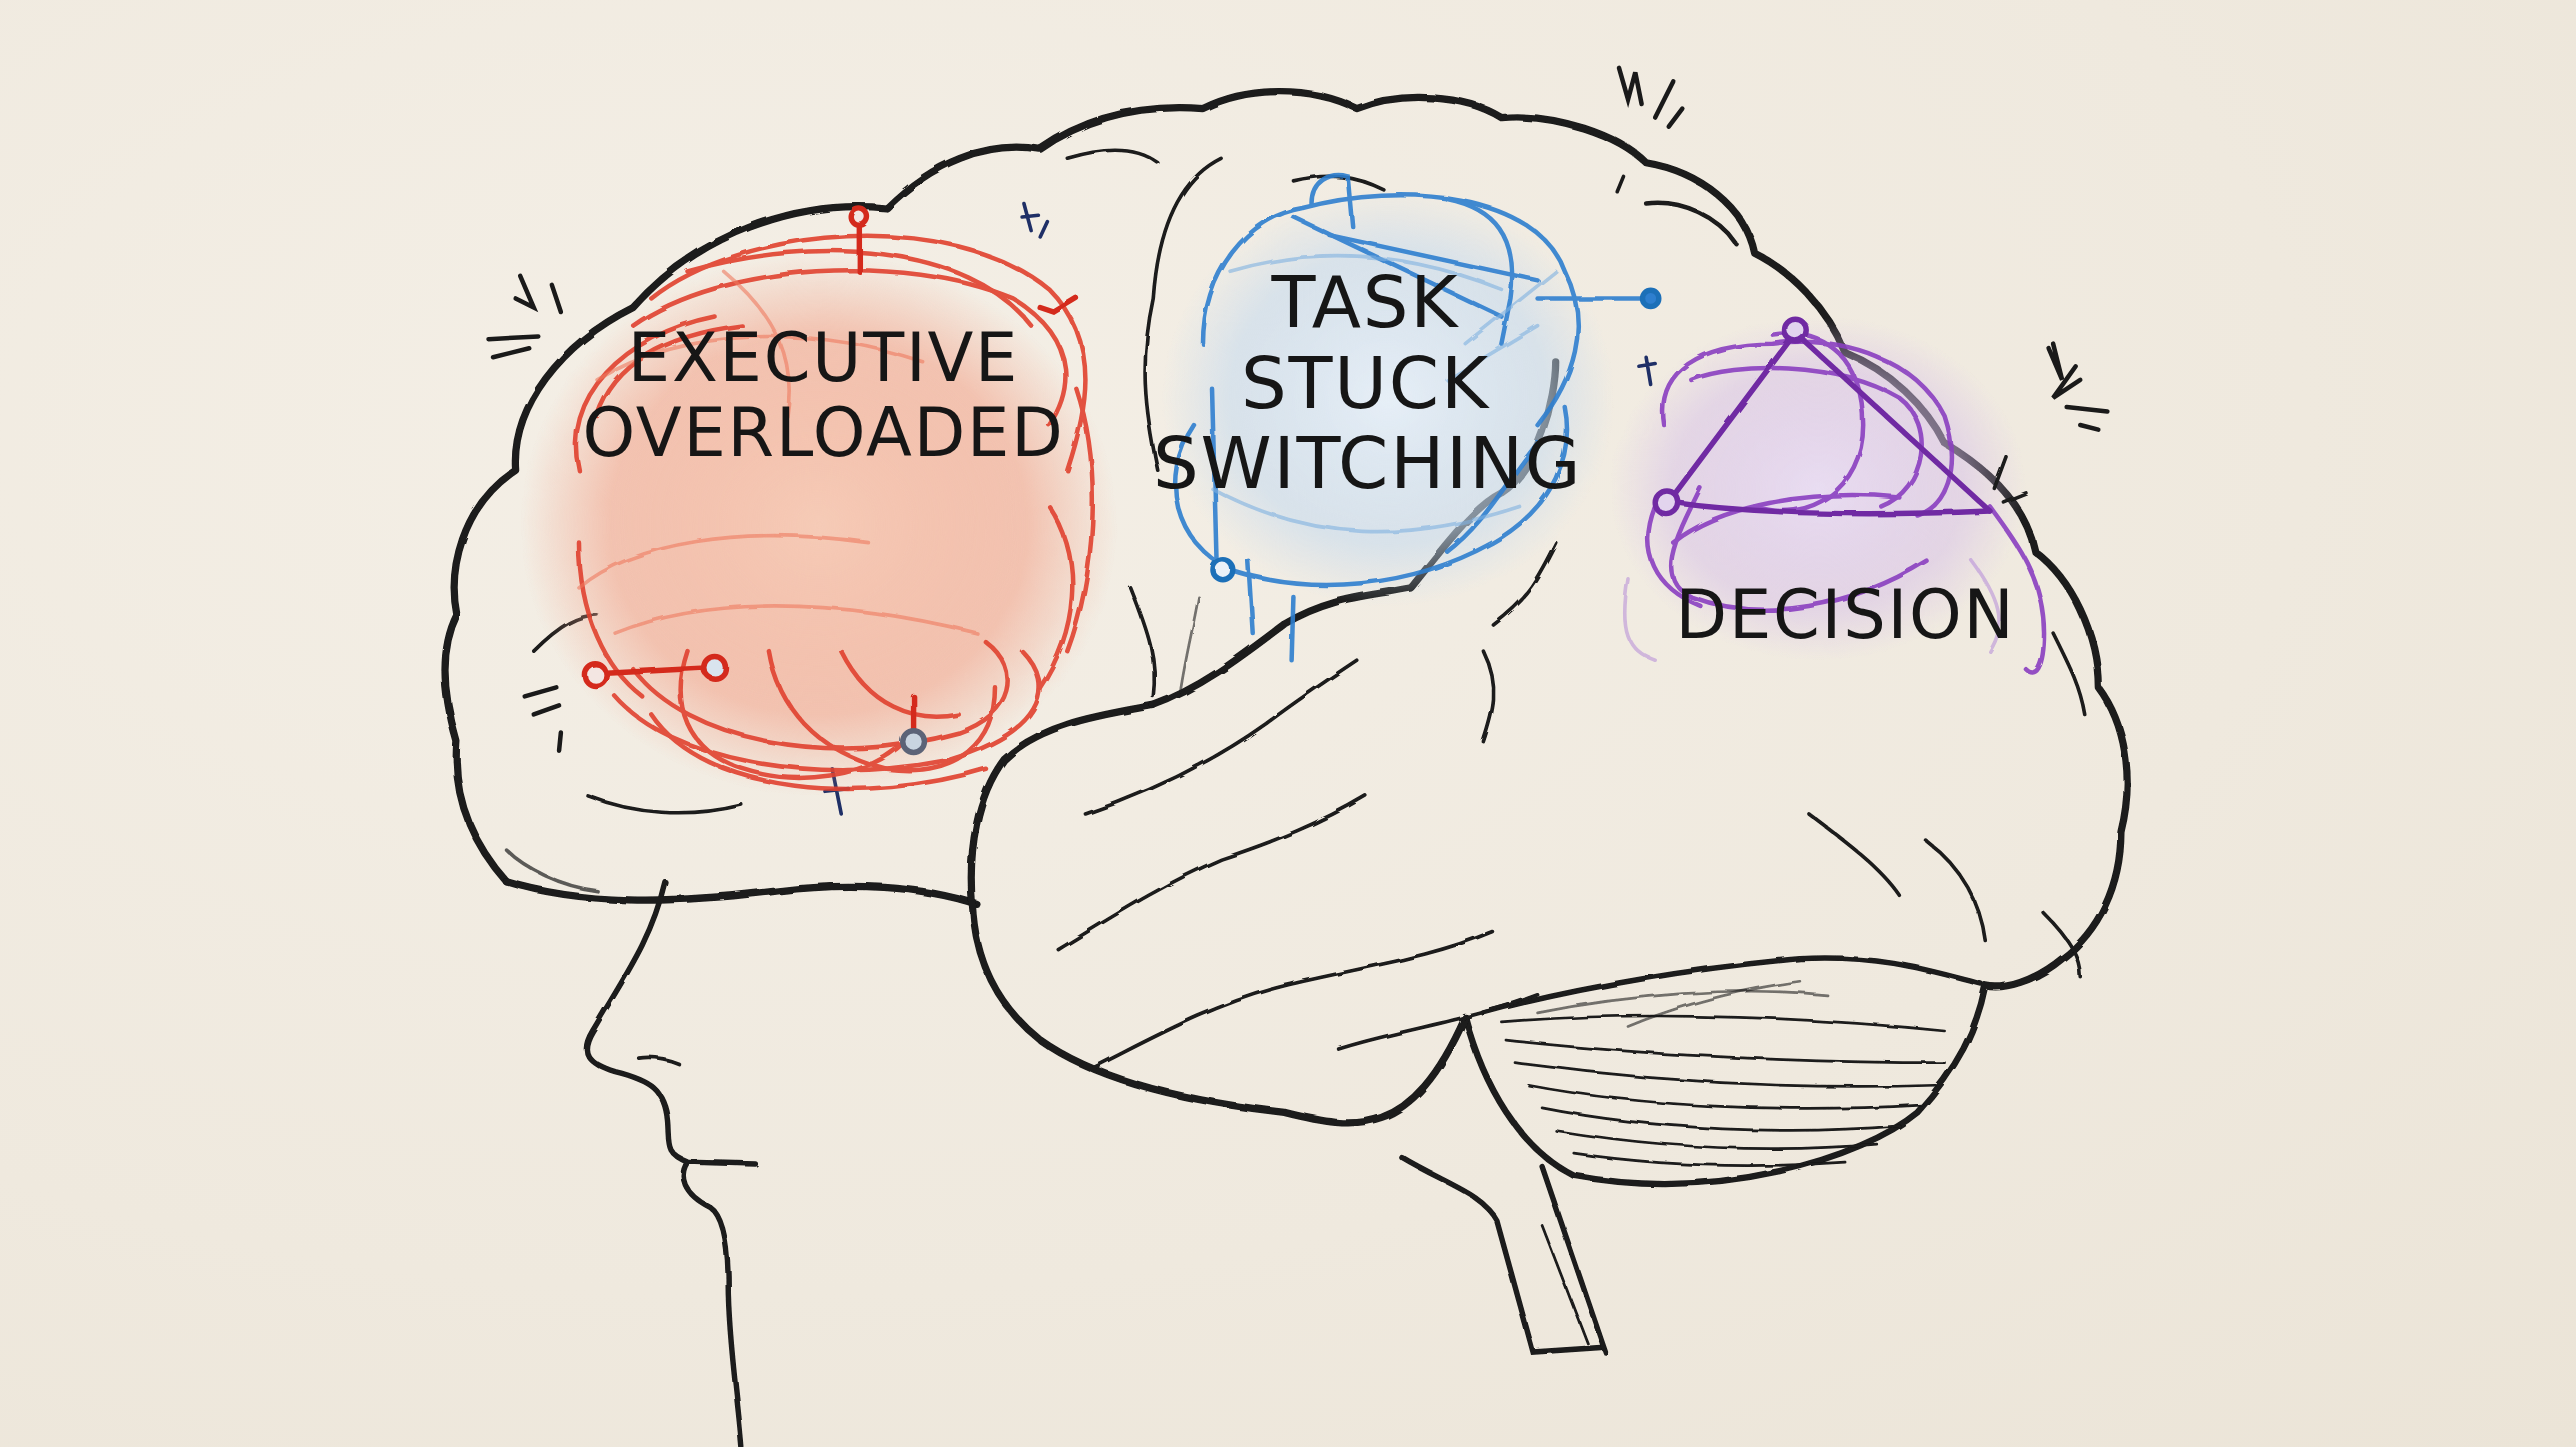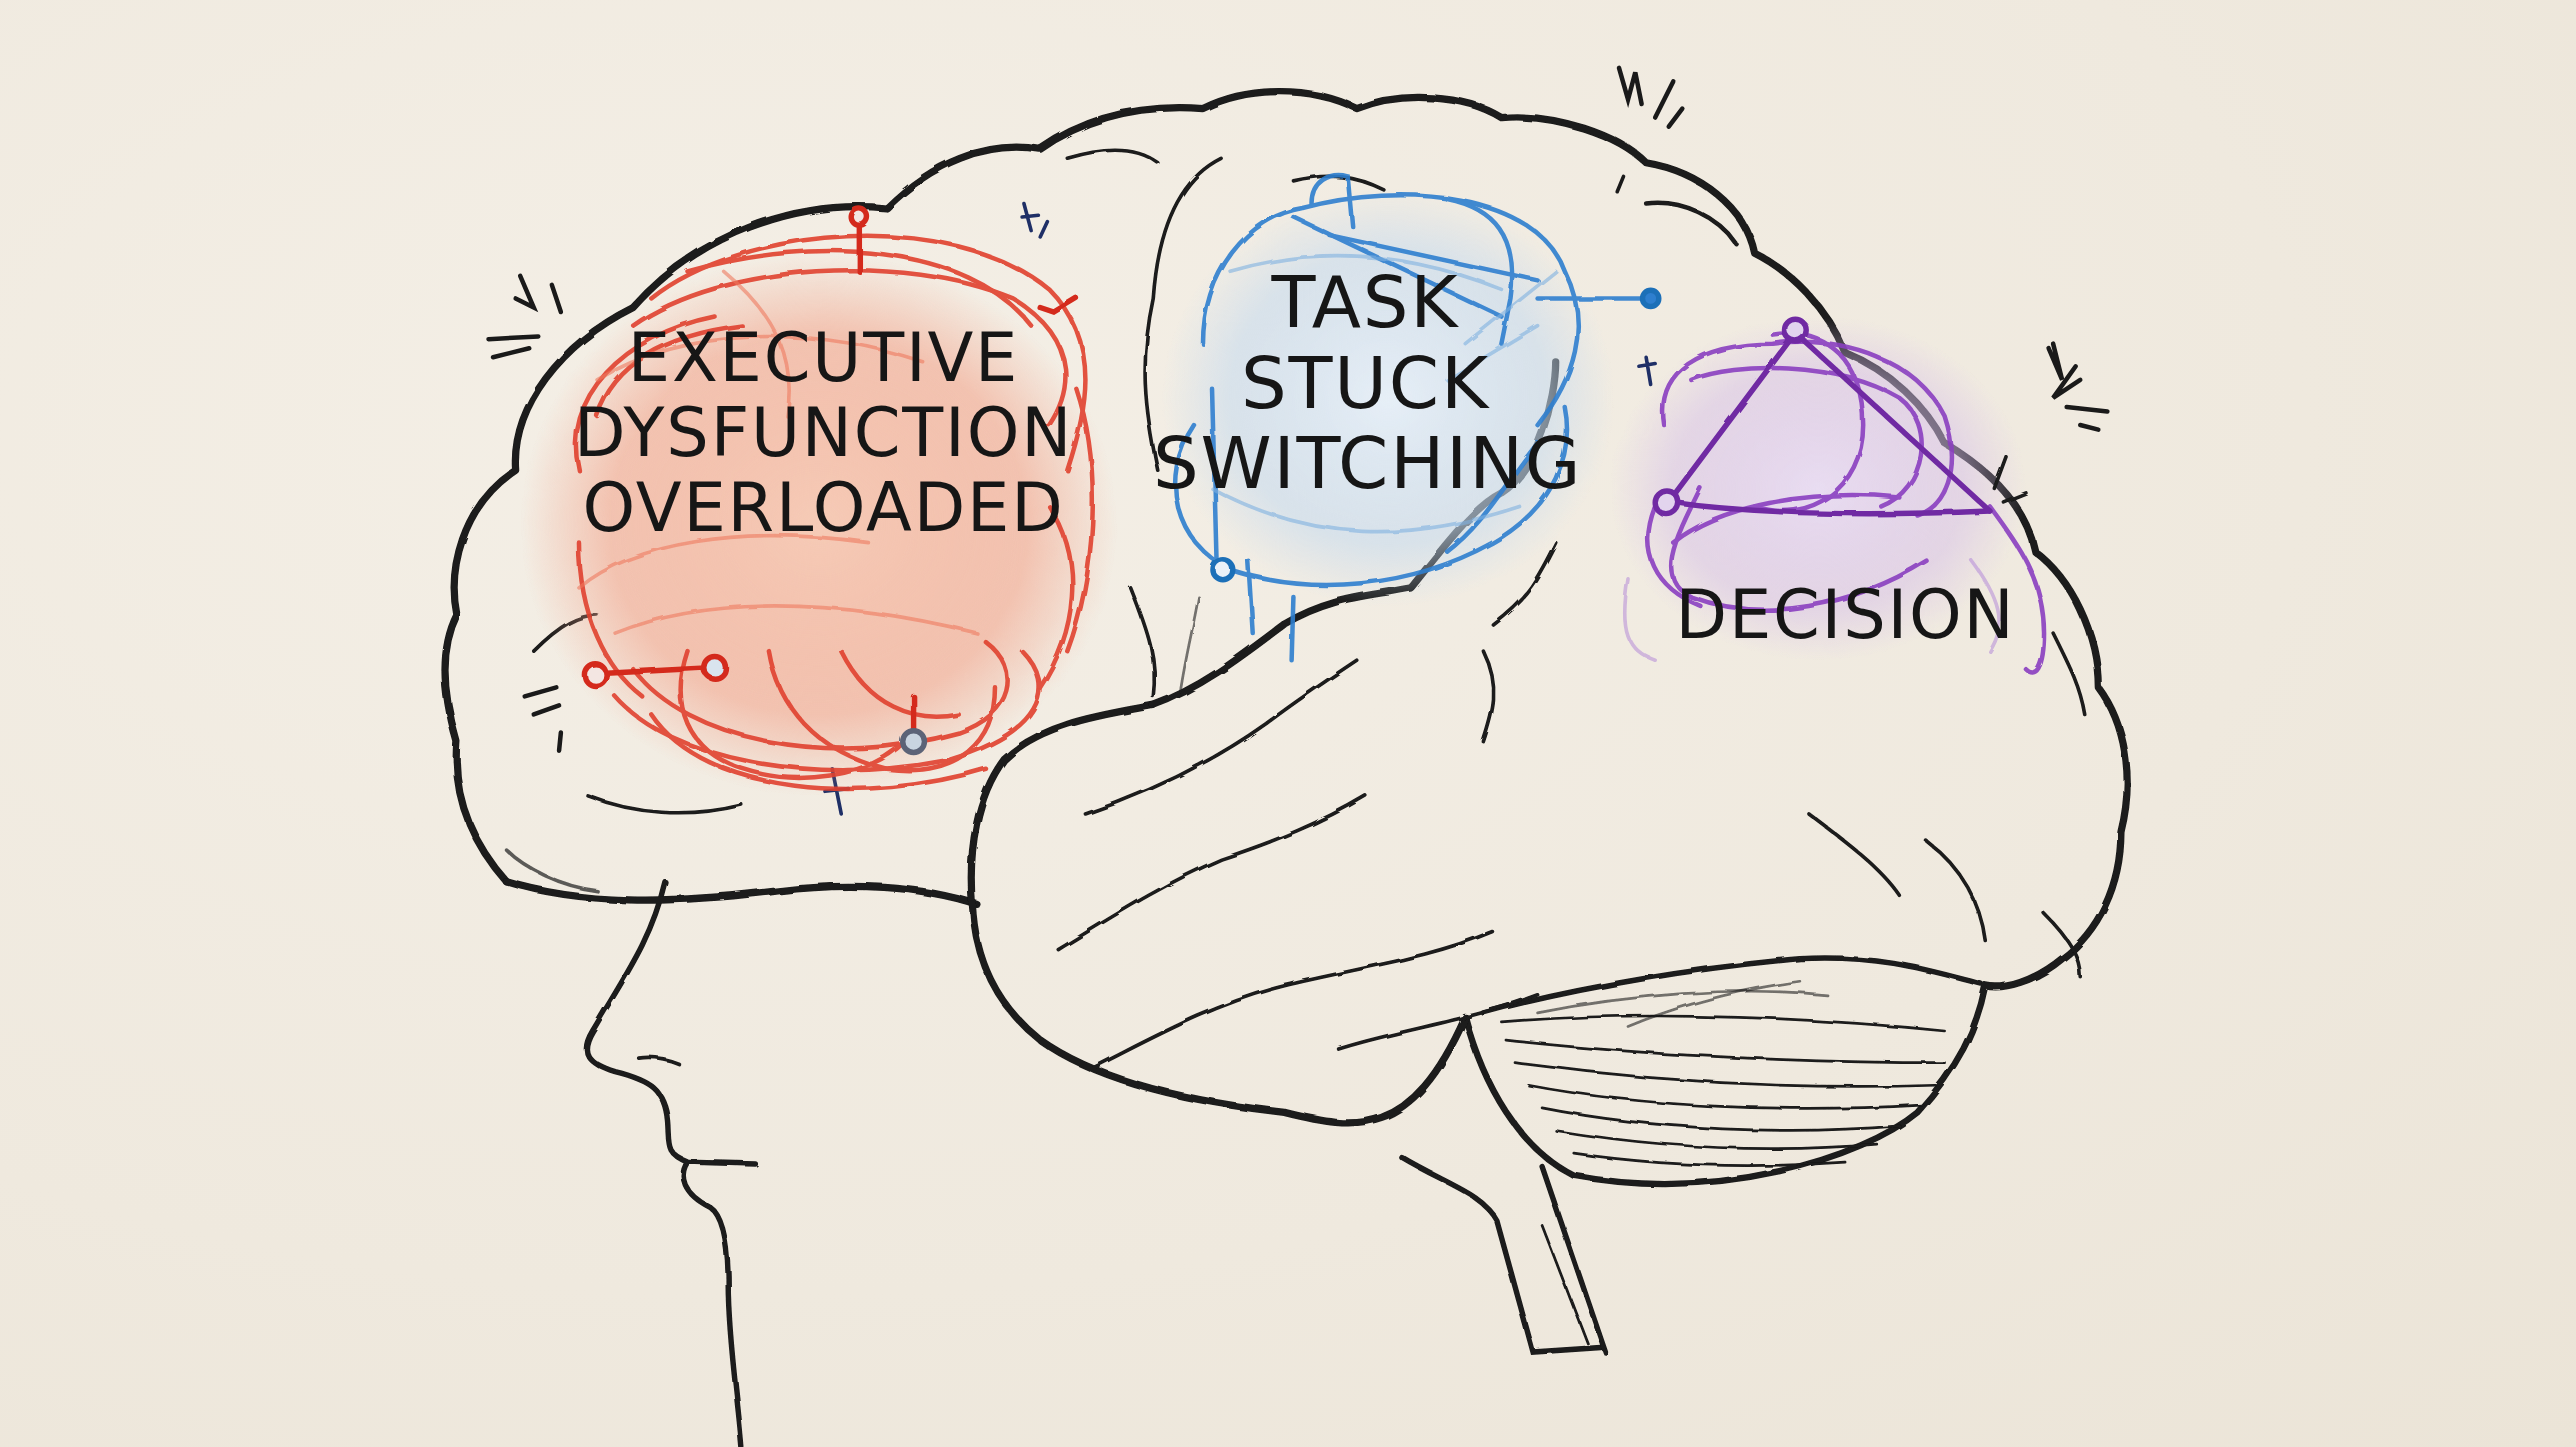--- a/index.html
+++ b/index.html
@@ -253,21 +253,20 @@
       </g>
       <g stroke="#1a1a1a" stroke-width="4">
         <path d="M2205 540 L 2218 505"></path>
         <path d="M2215 555 L 2240 545"></path>
       </g>
     </g>
   </svg>
 
   <div class="label lbl-exec">
     <span>Executive</span>
-    <span>Dysfunction</span>
     <span>Overloaded</span>
   </div>
 
   <div class="label lbl-task">
     <span>Task</span>
     <span>Stuck</span>
     <span>Switching</span>
   </div>
 
   <div class="label lbl-decision">

